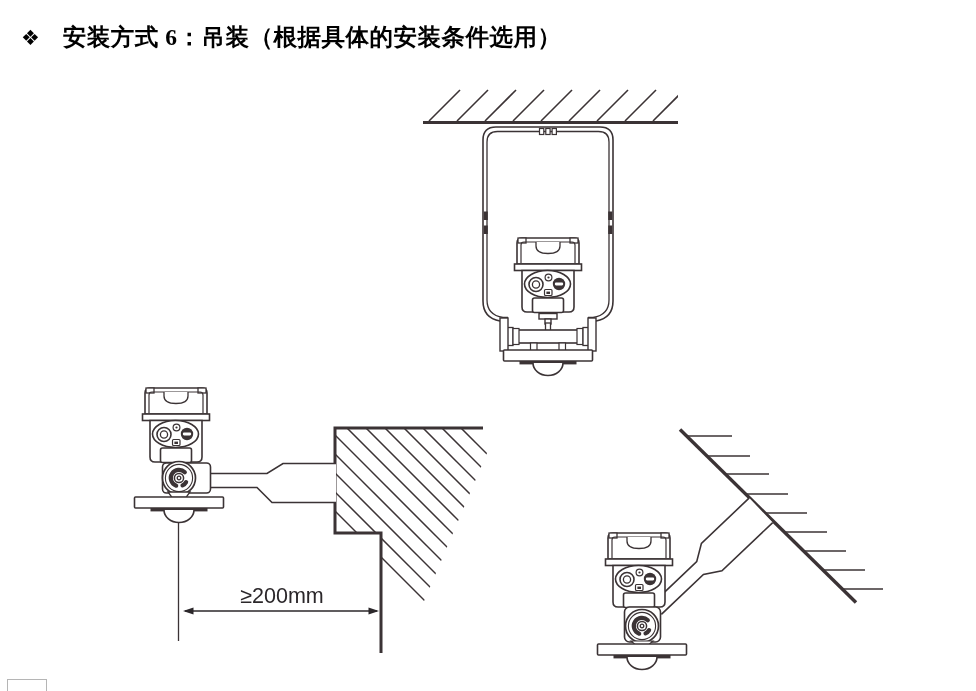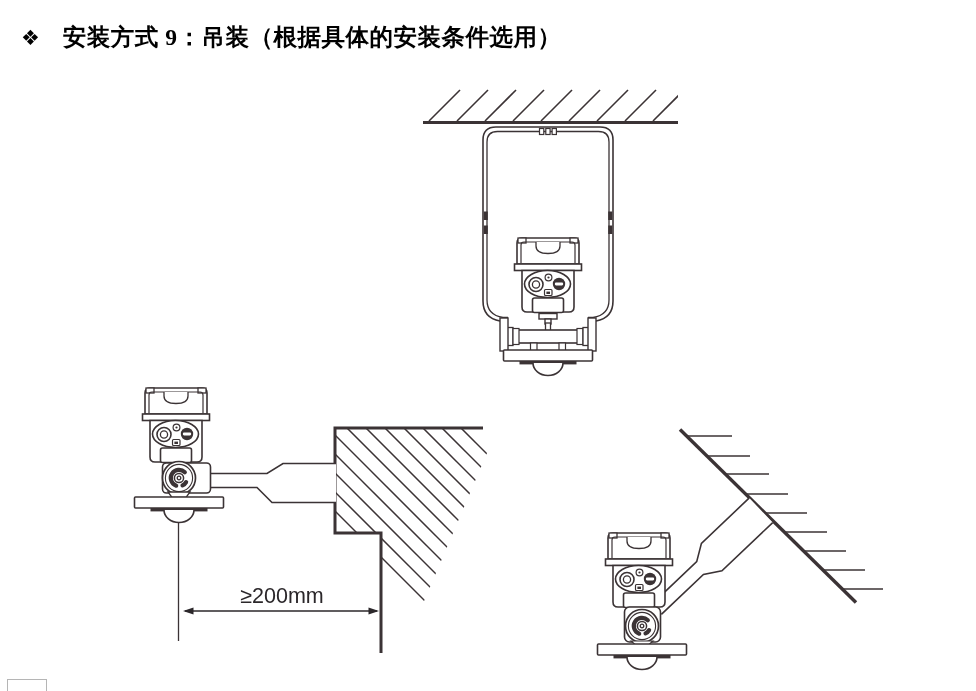--- a/index.html
+++ b/index.html
@@ -15,21 +15,21 @@
   .dim-label{font-family:"Liberation Sans","DejaVu Sans",sans-serif;font-size:21.5px;
              fill:#2b272a;}
   .corner-artifact{position:absolute;left:7px;top:679px;width:40px;height:13px;
                    border:1.6px solid #b5b5b5;border-bottom:none;box-sizing:border-box;}
 </style>
 </head>
 <body>
 
 <div class="heading">
   <span class="bullet">❖</span>
-  <span class="htext">安装方式 9：吊装（根据具体的安装条件选用）</span>
+  <span class="htext">安装方式 6：吊装（根据具体的安装条件选用）</span>
 </div>
 
 <svg width="976" height="691" viewBox="0 0 976 691">
   <defs>
 
     <g id="head" stroke="#3b3335" fill="none" stroke-width="1.6">
       <path d="M-31,28 L-31,7 Q-31,2 -26,2 L26,2 Q31,2 31,7 L31,28 Z" fill="#fff"></path>
       <rect x="-30" y="2" width="8" height="5" fill="#fff" stroke-width="1.3"></rect>
       <rect x="22" y="2" width="8" height="5" fill="#fff" stroke-width="1.3"></rect>
       <path d="M-27,27 L-27,9 Q-27,6 -24,6 L24,6 Q27,6 27,9 L27,27" stroke-width="1.2"></path>

